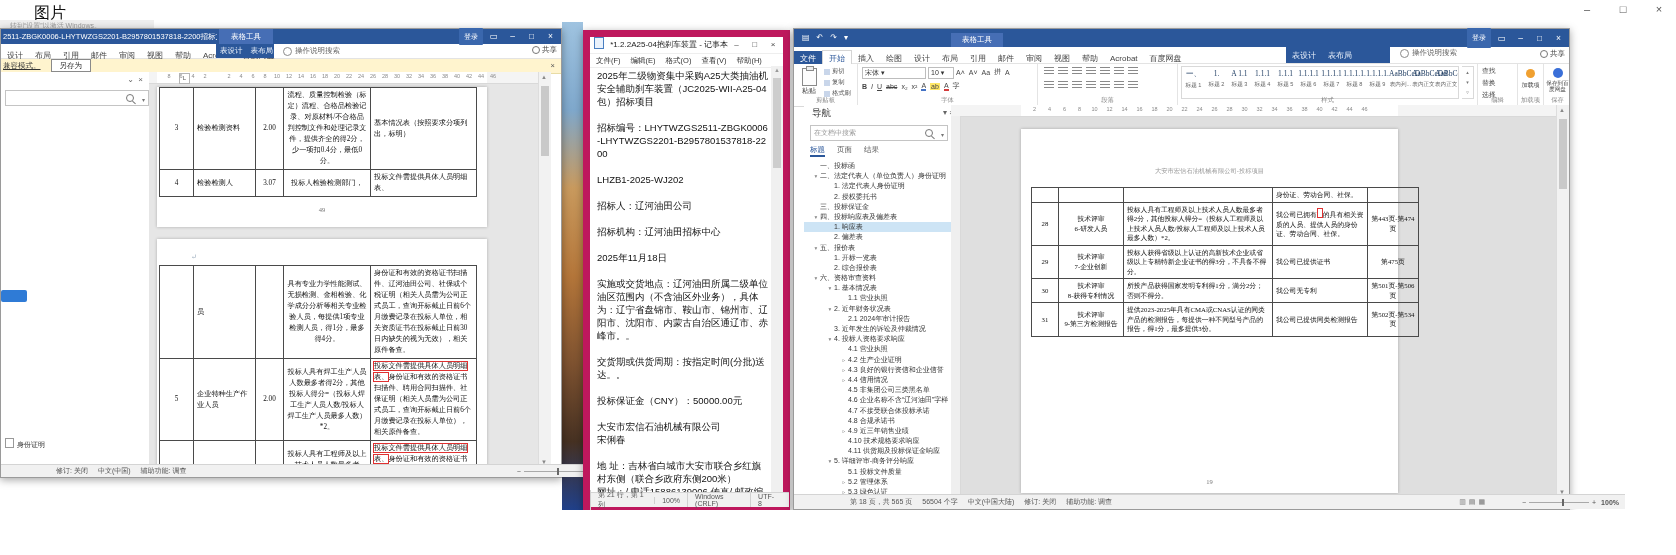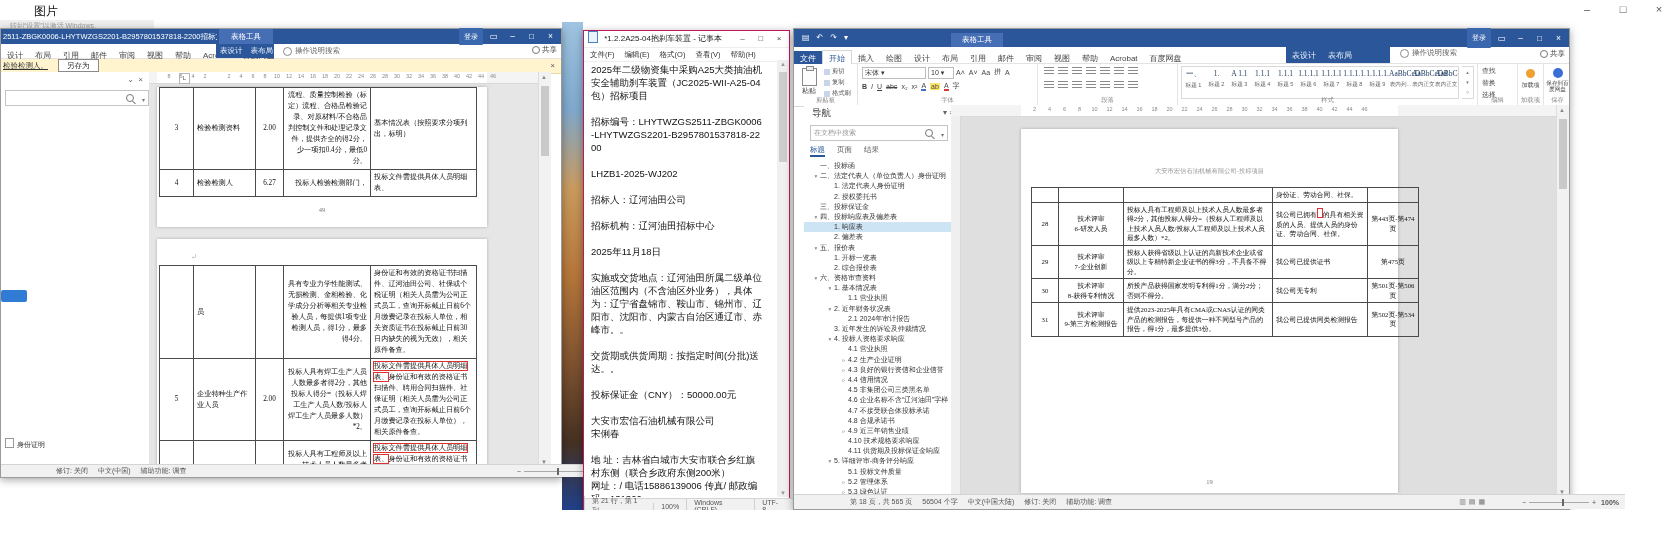--- a/index.html
+++ b/index.html
@@ -1,20 +1,20 @@
 <!DOCTYPE html>
 <html><head>
 <meta charset="utf-8">
 <style>
   html,body{margin:0;padding:0;background:#888;}
   #stage{position:relative;width:1676px;height:555px;background:#fff;overflow:hidden;
          font-family:"Liberation Sans","DejaVu Sans",sans-serif;color:#222;}
   
   #photos-titlebar{position:absolute;left:0;top:0;width:1676px;height:20px;background:#fff;}
-  #photos-title{position:absolute;left:34px;top:3px;font-size:12px;color:#111;}
+  #photos-title{position:absolute;left:34px;top:3px;font-size:16px;color:#111;}
   .pwc{position:absolute;top:0;width:30px;height:18px;text-align:center;font-size:11px;color:#555;line-height:18px;cursor:default;}
   #photos-bottombar{position:absolute;left:0;top:510px;width:1676px;height:45px;background:#fff;}
   
   #desktop-strip{position:absolute;left:562px;top:22px;width:21px;height:488px;
     background:linear-gradient(180deg,#9fc3e0 0%,#7fa8cc 18%,#c99a5e 34%,#b4763a 52%,#7e5230 70%,#463122 86%,#20408a 100%);}
   
   .win{position:absolute;background:#fff;box-shadow:0 2px 8px rgba(0,0,0,.35);border:1px solid #9a9a9a;box-sizing:border-box;}
   .wtitle{background:#2b579a;color:#fff;position:relative;}
   .wc{display:inline-block;width:17px;text-align:center;color:#fff;font-size:8.5px;cursor:default;}
   .signin{background:#3a67ad;color:#fff;font-size:7px;padding:1px 5px;border-radius:1px;}
@@ -61,40 +61,40 @@
         font-family:"Liberation Serif","DejaVu Serif",serif;}
   #lw-p1{left:8px;top:15px;width:330px;height:140px;}
   #lw-p2{left:8px;top:167px;width:330px;height:228px;}
   .doc-table{display:table;border-collapse:collapse;table-layout:fixed;font-size:7.2px;line-height:11px;color:#111;}
   .doc-table .tr{display:table-row;}
   .doc-table .td{display:table-cell;border:1px solid #4a4a4a;vertical-align:middle;padding:2px 3px;white-space:pre-line;word-break:break-all;}
   .lt{margin-left:2px;width:296px;}
   .lt .td:nth-child(1){width:27px;text-align:center;}
   .lt .td:nth-child(2){width:55px;}
   .lt .td:nth-child(3){width:21px;text-align:center;}
-  .lt .td:nth-child(4){width:80px;text-align:right;}
+  .lt .td:nth-child(4){width:80px;text-align:center;}
   .lt .td:nth-child(5){width:99px;text-align:left;}
   .redbox{outline:1.2px solid #e03131;}
   .redcaret{display:inline-block;width:4px;height:8px;border:1px solid #e03131;vertical-align:-1px;}
   .pfoot{position:absolute;left:0;width:100%;text-align:center;font-size:6.5px;color:#777;}
   #lw-p1 .pfoot{bottom:14px;}
   .pilcrow{position:absolute;left:34px;top:14px;font-size:7px;color:#9ab;}
   #lw-p2 .doc-table{margin-top:26px;}
   .vsb{position:absolute;right:0;top:0;width:12px;height:100%;background:#f2f2f2;border-left:1px solid #ddd;}
   .vsb .thumb{position:absolute;left:2px;top:14px;width:8px;height:70px;background:#c9c9c9;}
   .vsb:before,.vsb:after{position:absolute;left:2px;font-size:6px;color:#888;}
   .vsb:before{content:"▲";top:2px;} .vsb:after{content:"▼";bottom:2px;}
   .statusbar{position:absolute;left:0;bottom:0;width:100%;background:#f1f1f1;border-top:1px solid #d4d4d4;font-size:7px;color:#555;display:flex;align-items:center;}
   #lw-status{height:12px;padding-left:55px;gap:10px;}
   .st{margin-right:10px;}
   .zoomctl{position:absolute;right:6px;display:flex;align-items:center;gap:3px;font-size:7px;color:#555;}
   .ztrack{width:60px;height:1px;background:#a9a9a9;position:relative;}
   .ztrack i{position:absolute;left:55%;top:-3px;width:2px;height:7px;background:#666;}
   
-  #np{left:583px;top:30px;width:207px;height:484px;border:1px solid #be185d;}
+  #np{left:583px;top:30px;width:207px;height:484px;border:7px solid #be185d;}
   #np-title{height:16px;background:#fff;font-size:8px;color:#222;line-height:16px;position:relative;border-bottom:1px solid #eee;}
   #np-title .ic{display:inline-block;width:8px;height:10px;border:1px solid #4a7fc1;margin:0 4px 0 4px;vertical-align:-2px;background:#eaf2fc;}
   #np-title .npwc{position:absolute;right:2px;top:0;color:#444;}
   #np-title .npwc span{display:inline-block;width:16px;text-align:center;font-size:8px;}
   #np-menu{height:13px;font-size:7.5px;color:#333;border-bottom:1px solid #eee;display:flex;gap:10px;padding-left:6px;align-items:center;}
   #np-body{position:absolute;left:0;top:29px;width:182px;height:437px;padding:3px 3px 3px 7px;font-size:9.5px;line-height:13px;color:#111;white-space:pre-wrap;word-break:break-all;overflow:hidden;box-sizing:border-box;}
   #np-sb{position:absolute;right:0;top:29px;width:12px;height:437px;background:#f0f0f0;}
   #np-sb .thumb{position:absolute;left:2px;top:12px;width:8px;height:90px;background:#cdcdcd;}
   #np-sb:before{content:"▲";position:absolute;top:1px;left:3px;font-size:6px;color:#999;}
   #np-sb:after{content:"▼";position:absolute;bottom:1px;left:3px;font-size:6px;color:#999;}
@@ -219,21 +219,21 @@
       <span id="lw-tellme" class="tellme">
           <span class="bulb"></span>
           <span>操作说明搜索</span>
         </span>
       <span id="lw-share" class="sharebtn">
           <span class="person"></span>
           <span>共享</span>
         </span>
     </div>
     <div id="lw-banner">
-      <span class="blink">检验检测人。</span>
+      <span class="blink">兼容模式。</span>
       <span class="bbtn">另存为</span>
       <span class="bx">×</span>
     </div>
     <div id="lw-nav">
       <span class="hdr"><span>⌄</span>&nbsp;&nbsp;<span>×</span></span>
       <span class="srch">
           <span class="mag"></span>
           <span class="dd">▾</span>
         </span>
       <span id="lw-bluepill"></span>
@@ -279,21 +279,21 @@
             <div class="tr">
               <div class="td"><span>3</span></div>
               <div class="td"><span>检验检测资料</span></div>
               <div class="td"><span>2.00</span></div>
               <div class="td"><span>流程、质量控制检验（标定）流程、合格品检验记录、对原材料/不合格品判控制文件和处理记录文件，提供齐全的得2分，少一项扣0.4分，最低0分。</span></div>
               <div class="td"><span>基本情况表（按照要求分项列出，标明）</span></div>
             </div>
             <div class="tr">
               <div class="td"><span>4</span></div>
               <div class="td"><span>检验检测人</span></div>
-              <div class="td"><span>6.27</span></div>
+              <div class="td"><span>3.07</span></div>
               <div class="td"><span>投标人检验检测部门，</span></div>
               <div class="td"><span>投标文件需提供具体人员明细表、</span></div>
             </div>
           </div>
         <div class="pfoot">49</div>
       </div>
       <div id="lw-p2" class="page">
         <span class="pilcrow">↵</span>
         <div class="doc-table lt">
             <div class="tr">

